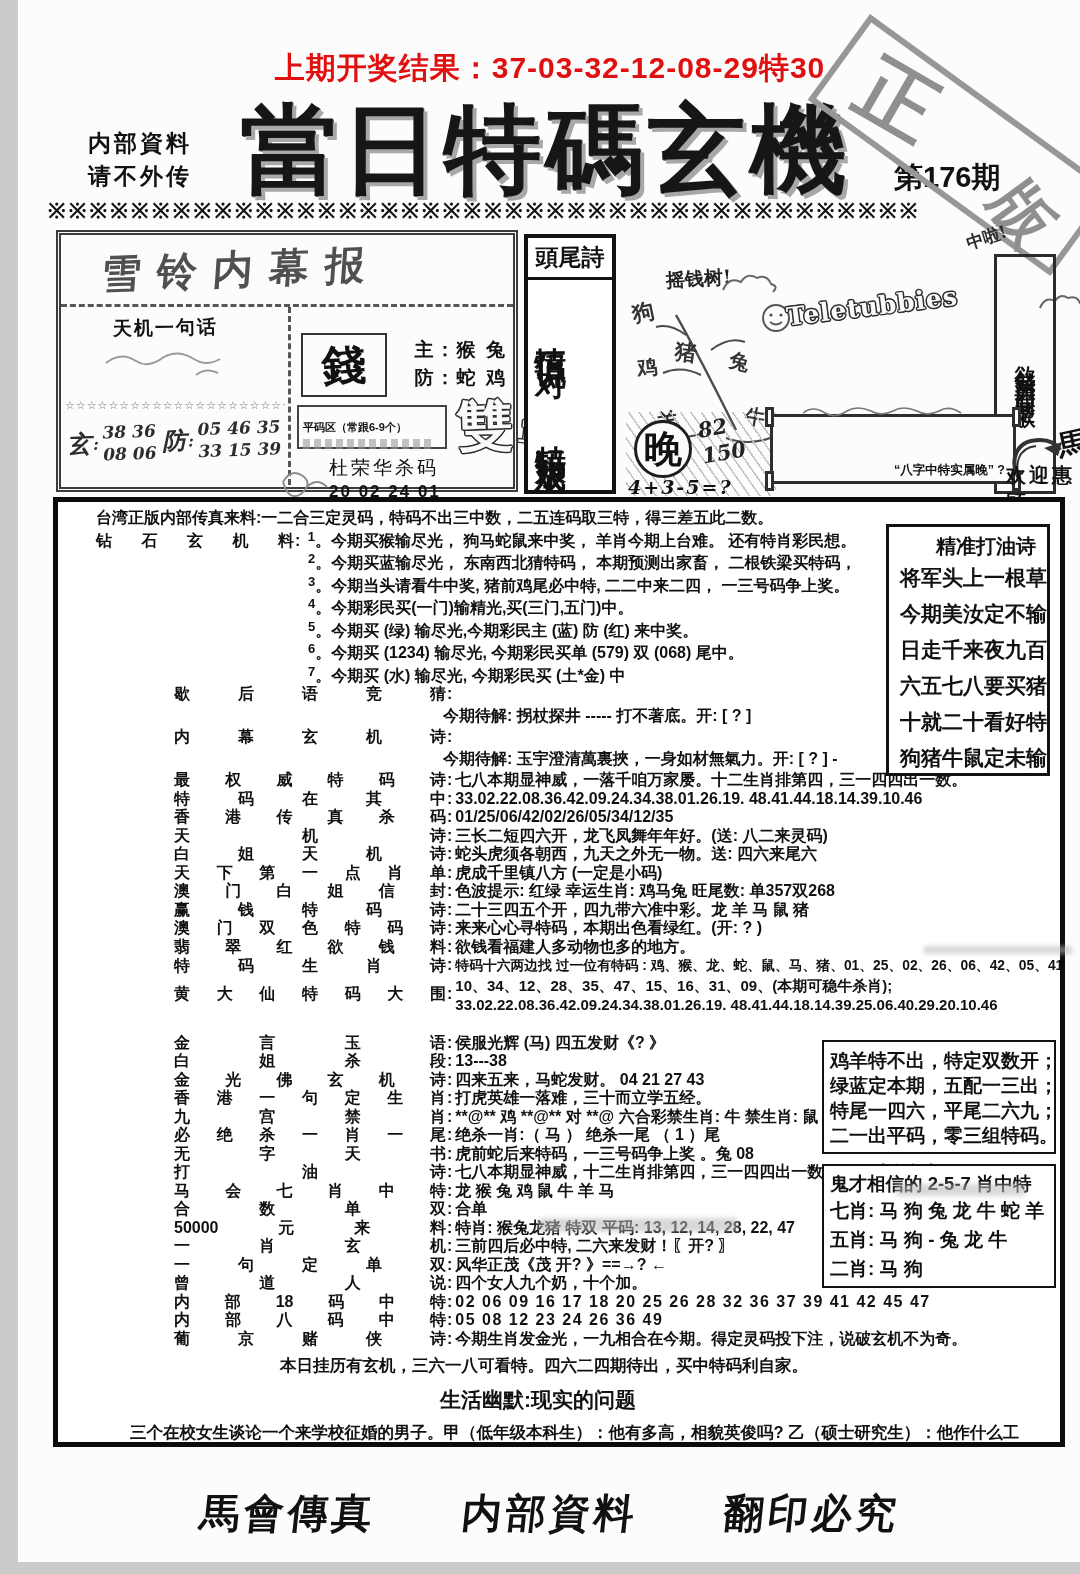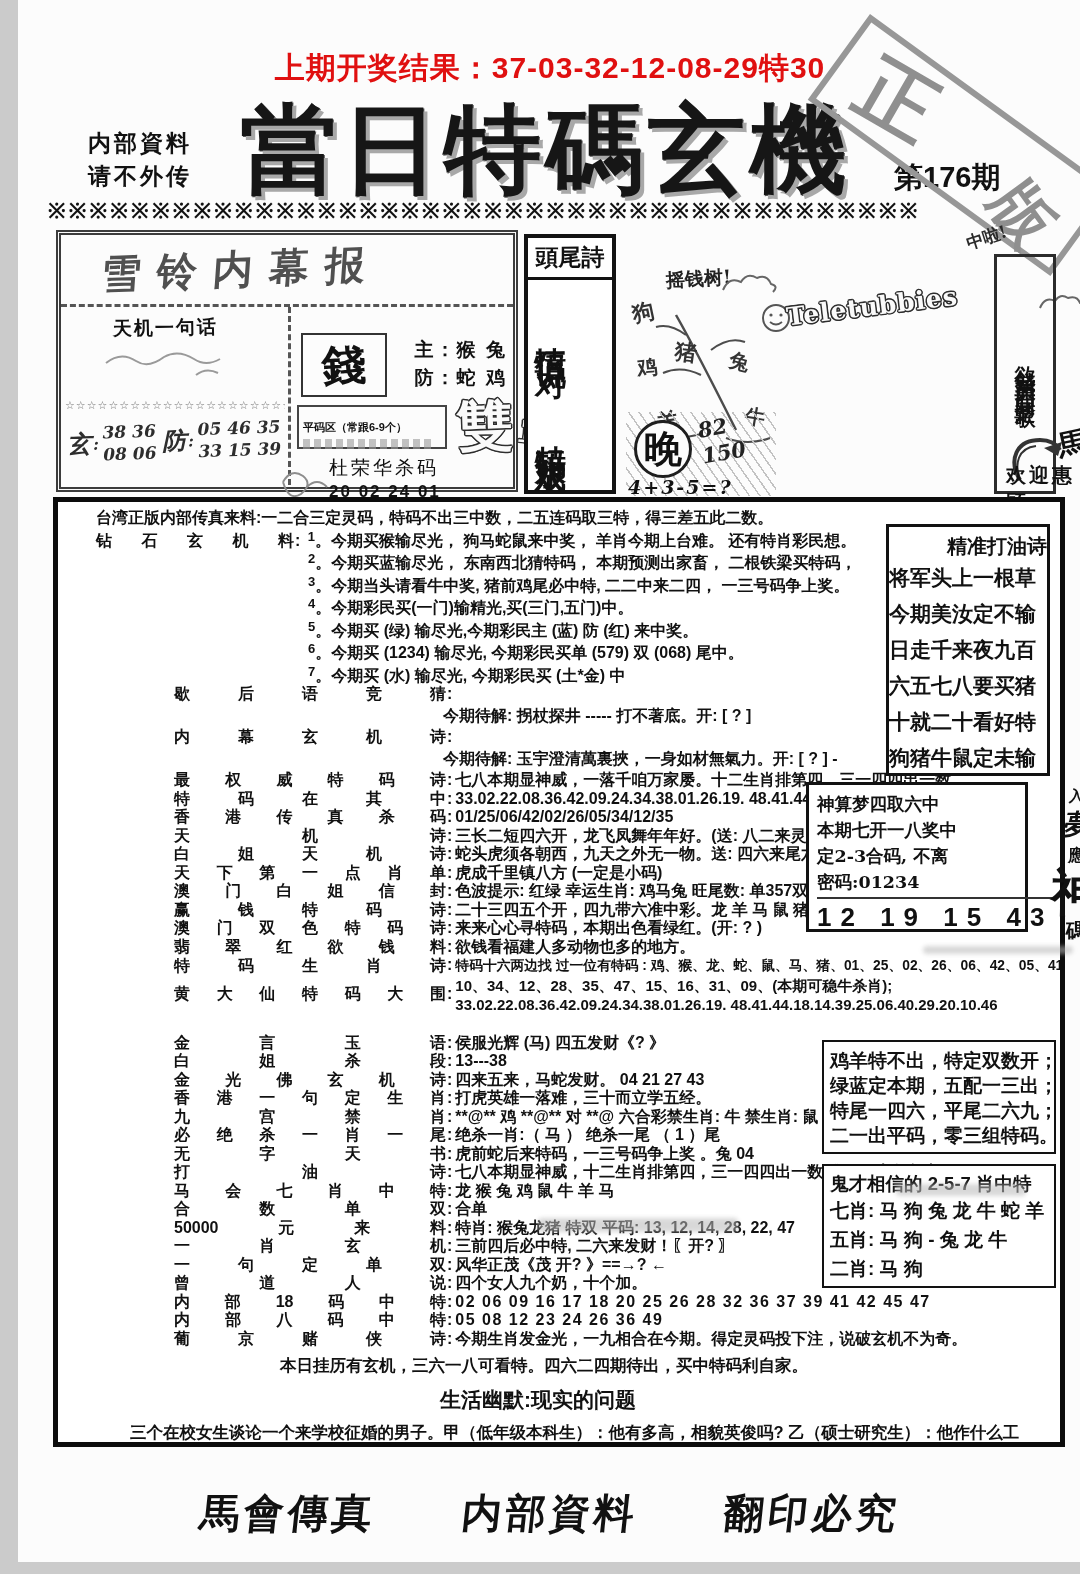--- a/index.html
+++ b/index.html
@@ -138,21 +138,21 @@
   .gap { height:20px; }
   .crow { text-align:center; white-space:nowrap; margin:7px 8px 3px 0; padding-right:60px;
           font-size:16.5px; font-weight:700; }
   .htitle { text-align:center; margin:9px 0 6px 0; font-size:21px; font-weight:800;
             padding-right:80px; }
   .para { font-size:16.5px; font-weight:700; line-height:25px; text-indent:34px;
           padding-right:16px; white-space:normal; }
 
   
   .sbox { position:absolute; background:#fff; border:3px solid #121212; }
-  .jingzhun { left:868px; top:524px; width:164px; height:252px; padding:6px 0; }
+  .jingzhun { left:868px; top:524px; width:164px; height:252px; padding:6px 11px; }
   .jingzhun .jt { text-align:right; font-size:20px; font-weight:800; }
   .jingzhun .jl { font-size:21px; font-weight:800; line-height:36px; white-space:nowrap; }
   .shensuan { left:788px; top:782px; width:222px; height:150px; display:flex; }
   .ss-main { flex:1; padding:6px 0 0 8px; }
   .ss-main .sl { font-size:17.5px; font-weight:800; line-height:26px; white-space:nowrap;
                  font-family:"DejaVu Serif", serif; }
   .ss-main .snums { font-size:26px; font-weight:800; letter-spacing:9px; margin-top:2px;
                     border-top:2px solid #333; padding-top:3px; white-space:nowrap; }
   .ss-side { width:46px; display:flex; flex-direction:column; align-items:center;
              font-family:"DejaVu Serif", serif; font-weight:800; padding-top:2px; }
@@ -291,20 +291,30 @@
     <div class="wan-circle">
       <span>晚</span>
     </div>
     <div class="wan-nums">
       <div>82</div>
       <div>150</div>
     </div>
     <div class="wan-formula">4+3-5=?</div>
   </div>
 
+  <div class="frame">
+    <div class="post p1"></div>
+    <div class="post p2"></div>
+    <div class="post p3"></div>
+    <div class="post p4"></div>
+    <svg width="180" height="14" style="position:absolute;left:28px;top:-12px">
+      <path d="M2,8 q10,-8 22,0 q10,6 22,-2 q10,-6 24,0 q10,6 22,0 q10,-6 24,0 q10,6 22,0 q10,-6 22,2" stroke="#777" fill="none" stroke-width="1.6"></path>
+    </svg>
+    <div class="caption">“八字中特实属晚” ?</div>
+  </div>
 
   <svg class="arrow-svg" width="60" height="58">
     <path d="M14,52 C 2,32 10,12 34,12 q14,0 20,10" stroke="#333" fill="none" stroke-width="4"></path>
     <path d="M56,14 l-4,14 l-14,-8 z" fill="#333"></path>
     <path d="M14,52 C 8,36 12,20 30,18" stroke="#333" fill="none" stroke-width="2"></path>
   </svg>
   <div class="horse">馬</div>
   <div class="welcome">欢迎惠顾</div>
 
   <div class="main-box">
@@ -499,21 +509,21 @@
           <span>一</span>
           <span>肖</span>
           <span>一</span>
           <span>尾</span>
         </span><span class="colon">:</span><span class="txt">绝杀一肖:（ 马  ） 绝杀一尾 （ 1 ）尾</span></div>
     <div class="row ml"><span class="lbl">
           <span>无</span>
           <span>字</span>
           <span>天</span>
           <span>书</span>
-        </span><span class="colon">:</span><span class="txt">虎前蛇后来特码，一三号码争上奖 。兔 04</span></div>
+        </span><span class="colon">:</span><span class="txt">虎前蛇后来特码，一三号码争上奖 。兔 08</span></div>
     <div class="row ml"><span class="lbl">
           <span>打</span>
           <span>油</span>
           <span>诗</span>
         </span><span class="colon">:</span><span class="txt">七八本期显神威，十二生肖排第四，三一四四出一数( 提供: 牛兔鼠虎 )</span></div>
     <div class="row ml"><span class="lbl">
           <span>马</span>
           <span>会</span>
           <span>七</span>
           <span>肖</span>
@@ -583,36 +593,20 @@
   <div class="sbox jingzhun">
     <div class="jt">精准打油诗</div>
     <div class="jl">将军头上一根草</div>
     <div class="jl">今期美汝定不输</div>
     <div class="jl">日走千来夜九百</div>
     <div class="jl">六五七八要买猪</div>
     <div class="jl">十就二十看好特</div>
     <div class="jl">狗猪牛鼠定未输</div>
   </div>
 
-  <div class="sbox shensuan">
-    <div class="ss-main">
-      <div class="sl">神算梦四取六中</div>
-      <div class="sl">本期七开一八奖中</div>
-      <div class="sl">定2-3合码, 不离</div>
-      <div class="sl">密码:01234</div>
-      <div class="snums">12  19  15  43</div>
-    </div>
-    <div class="ss-side">
-      <span class="v0">入</span>
-      <span class="v1">夢</span>
-      <span class="v2">應</span>
-      <span class="v3">神</span>
-      <span class="v4">碼</span>
-    </div>
-  </div>
 
   <div class="sbox jiyang">
     <div class="yl">鸡羊特不出，特定双数开；</div>
     <div class="yl">绿蓝定本期，五配一三出；</div>
     <div class="yl">特尾一四六，平尾二六九；</div>
     <div class="yl">二一出平码，零三组特码。</div>
   </div>
 
   <div class="sbox guicai">
     <div class="gt">鬼才相信的 2-5-7 肖中特</div>

